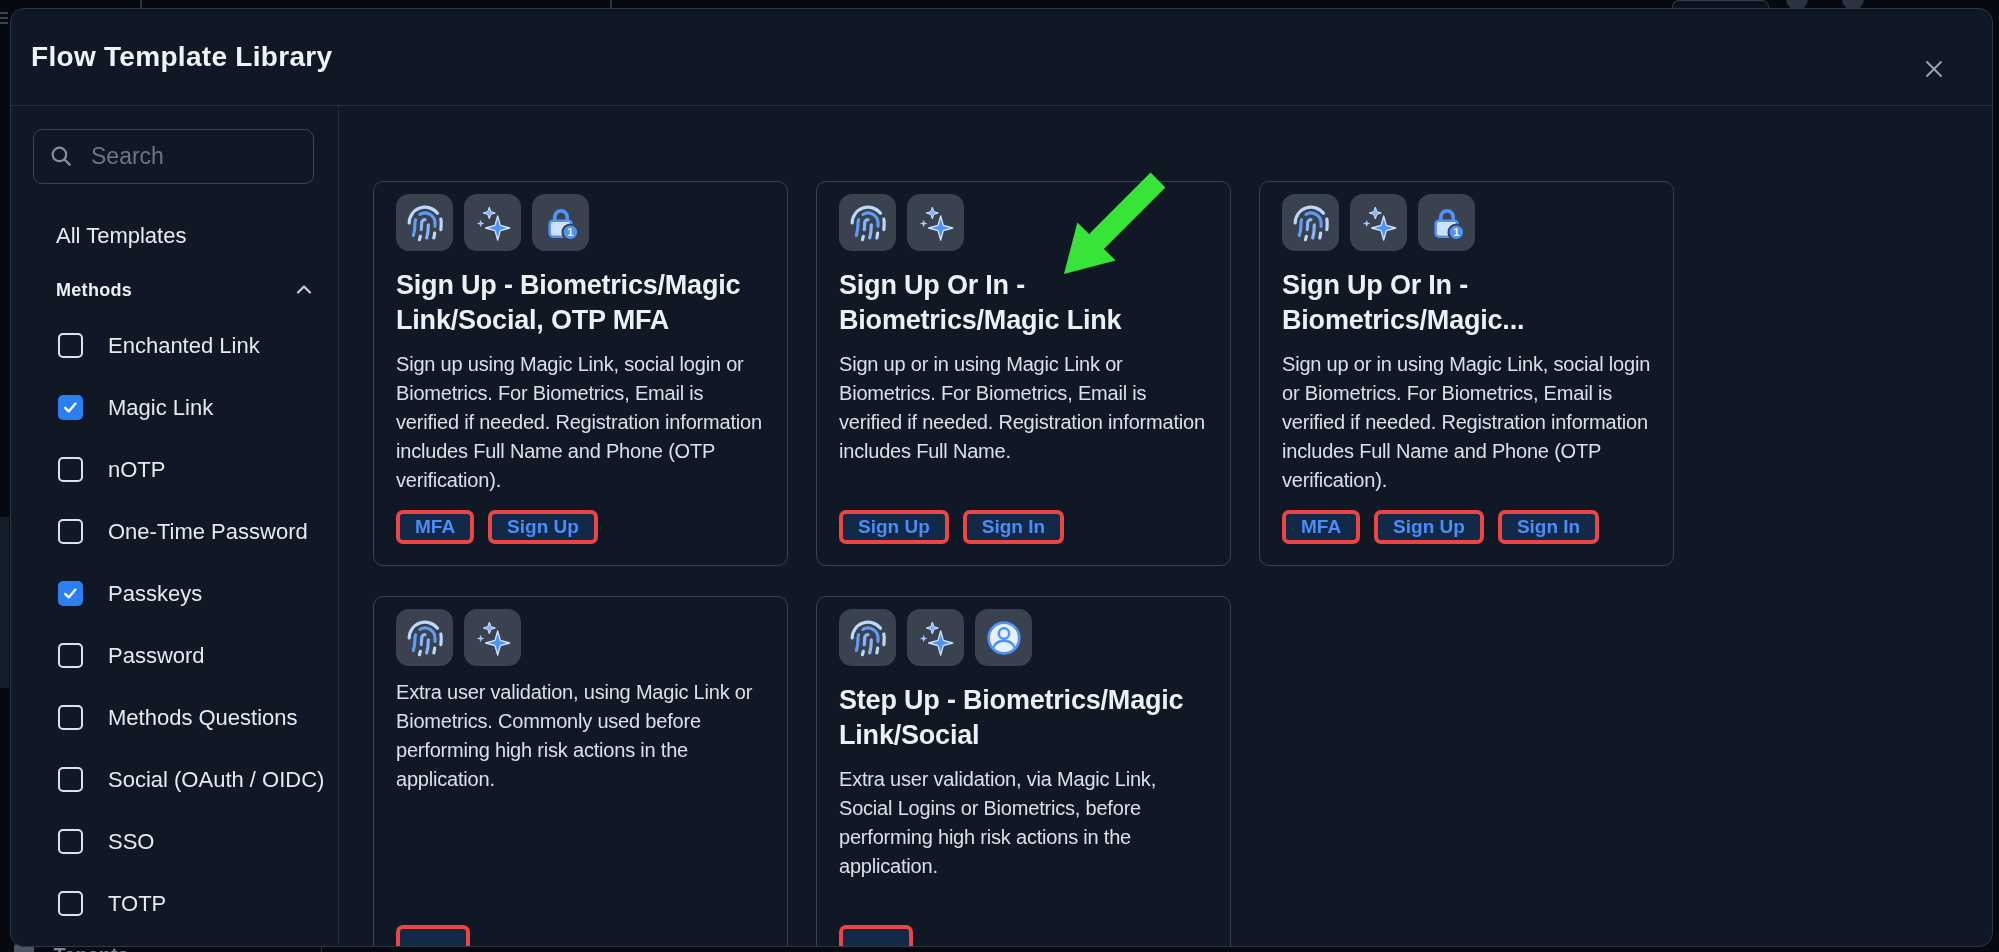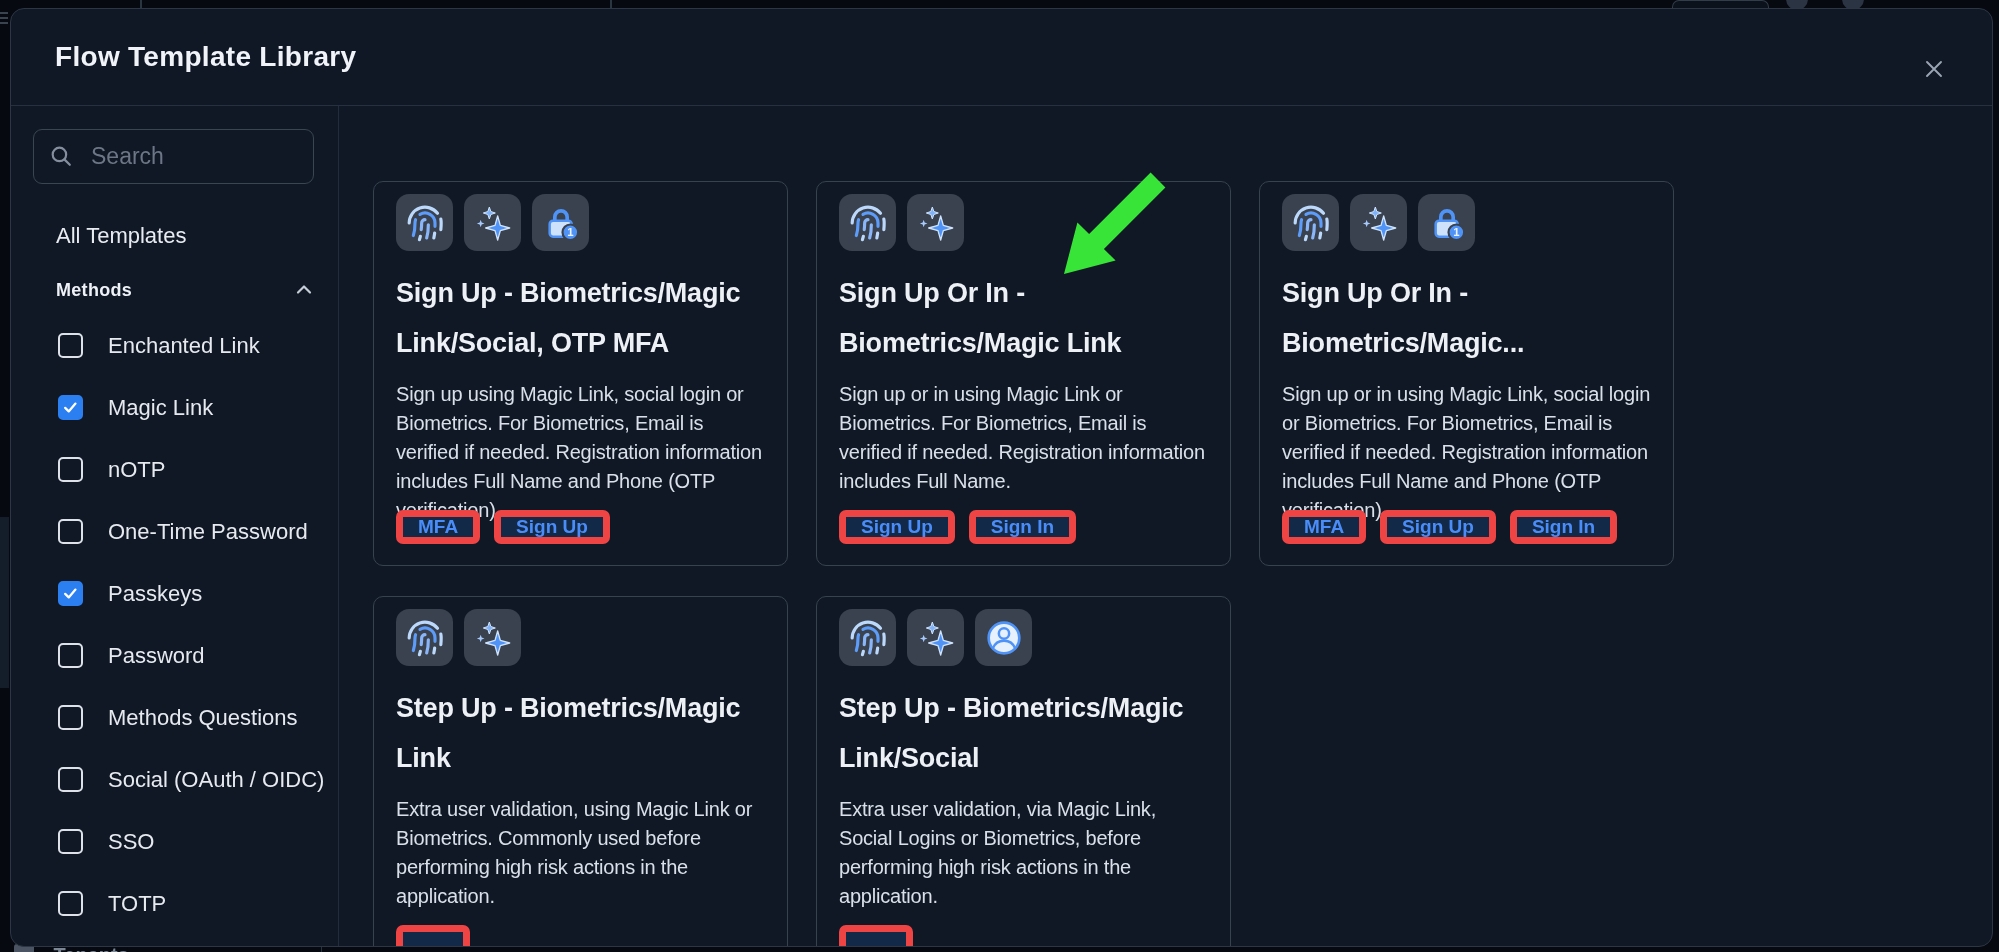--- a/index.html
+++ b/index.html
@@ -18,21 +18,21 @@
   .bg-bottom-line{left:321px;top:945px;width:1px;height:7px;background:#273240;}
   .bg-tenants{left:14px;top:944px;width:140px;height:8px;overflow:hidden;color:#7c8796;
               font-size:20px;font-weight:700;}
   .bg-tenants .t-icon{display:inline-block;width:20px;height:14px;background:#4a5462;border-radius:3px;
               vertical-align:top;margin-right:14px;}
   .bg-tenants .t-label{display:inline-block;vertical-align:top;}
   
   .modal{position:absolute;z-index:2;left:10px;top:8px;width:1981px;height:937px;
          background:#101826;border:1px solid #2c3644;border-radius:14px;overflow:hidden;}
   .modal-header{position:relative;height:97px;border-bottom:1px solid #26303e;
-                display:flex;align-items:center;padding-left:44px;box-sizing:border-box;}
+                display:flex;align-items:center;padding-left:20px;box-sizing:border-box;}
   .modal-title{font-size:28px;font-weight:700;color:#f0f3f8;letter-spacing:.3px;}
   .close-btn{position:absolute;top:38px;right:36px;width:44px;height:44px;display:flex;
              align-items:center;justify-content:center;cursor:pointer;background:none;border:none;padding:0;}
   
   .sidebar{position:absolute;left:0;top:97px;width:328px;height:840px;border-right:1px solid #222d3b;
            box-sizing:border-box;}
   .search-box{position:absolute;left:22px;top:23px;width:281px;height:55px;border:1.5px solid #3a4552;
               border-radius:9px;display:flex;align-items:center;box-sizing:border-box;padding:0 14px;justify-content:flex-end;}
   .search-box svg{flex:0 0 auto;margin-right:14px;}
   .search-box input{flex:1;min-width:0;background:transparent;border:none;outline:none;
@@ -54,26 +54,26 @@
   .content{position:absolute;left:328px;top:97px;width:1653px;height:840px;}
   .results{position:absolute;left:34px;top:38px;font-size:20px;color:#c7cfd9;white-space:pre;}
   .results b{color:#eef2f7;font-weight:700;}
   .card-grid{position:absolute;left:34px;top:75px;width:1301px;display:flex;flex-wrap:wrap;
              gap:30px 28px;}
   .card{position:relative;width:415px;height:385px;box-sizing:border-box;border:1px solid #37424f;
         border-radius:10px;padding:12px 22px 0;cursor:pointer;}
   .card-icons{display:flex;gap:11px;}
   .tile{width:57px;height:57px;border-radius:13px;background:#39424e;display:flex;
         align-items:center;justify-content:center;}
-  .card-title{margin-top:17px;font-size:27px;font-weight:700;line-height:50px;color:#edf1f6;
+  .card-title{margin-top:17px;font-size:27px;font-weight:700;line-height:35px;color:#edf1f6;
               letter-spacing:-0.2px;}
   .card-desc{margin-top:12px;font-size:20px;line-height:29px;color:#d9e0e9;letter-spacing:-0.2px;}
   .card-tags{position:absolute;left:22px;top:328px;display:flex;gap:14px;}
   .tag{height:34px;padding:0 15px;display:flex;align-items:center;border-radius:7px;
-       background:#132948;border:7px solid #ef4444;color:#4a8df8;font-size:19px;font-weight:700;
+       background:#132948;border:4px solid #ef4444;color:#4a8df8;font-size:19px;font-weight:700;
        box-sizing:border-box;}
   .tag.partial{width:74px;}
   .arrow-annotation{position:absolute;left:1030px;top:153px;z-index:5;pointer-events:none;}
 </style>
 </head>
 <body>
 
 <div class="stage">
 
   <div class="bg-el bg-tab"></div>
@@ -324,21 +324,20 @@
   </svg>
               </span>
               <span class="tile">
                 <svg width="40" height="40" viewBox="0 0 24 24">
     <polygon points="14.8,7.8 16.4,13.4 22,15 16.4,16.6 14.8,22.2 13.2,16.6 7.6,15 13.2,13.4" fill="#4f93f7" stroke="#cfe3fd" stroke-width="0.8" stroke-linejoin="round"></polygon>
     <polygon points="9.8,2.4 10.7,5.1 13.4,6 10.7,6.9 9.8,9.6 8.9,6.9 6.2,6 8.9,5.1" fill="#7fb1f9" stroke="#cfe3fd" stroke-width="0.6" stroke-linejoin="round"></polygon>
     <polygon points="4.6,10 5.2,11.7 6.9,12.3 5.2,12.9 4.6,14.6 4,12.9 2.3,12.3 4,11.7" fill="#a8c9fb" stroke-linejoin="round"></polygon>
   </svg>
               </span>
             </div>
-    <div class="card-title">Step Up - Biometrics/Magic Link</div>
     <div class="card-desc">Extra user validation, using Magic Link or Biometrics. Commonly used before performing high risk actions in the application.</div>
     <div class="card-tags">
               <span class="tag partial"></span>
             </div>
   </div>
           <div class="card">
     <div class="card-icons">
               <span class="tile">
                 <svg width="40" height="40" viewBox="0 0 24 24" fill="none" stroke-linecap="round" stroke-linejoin="round">
     <path d="M2.5 12a9.5 9.5 0 0 1 17-5.8" stroke="#bcd8fb" stroke-width="1.9"></path>

